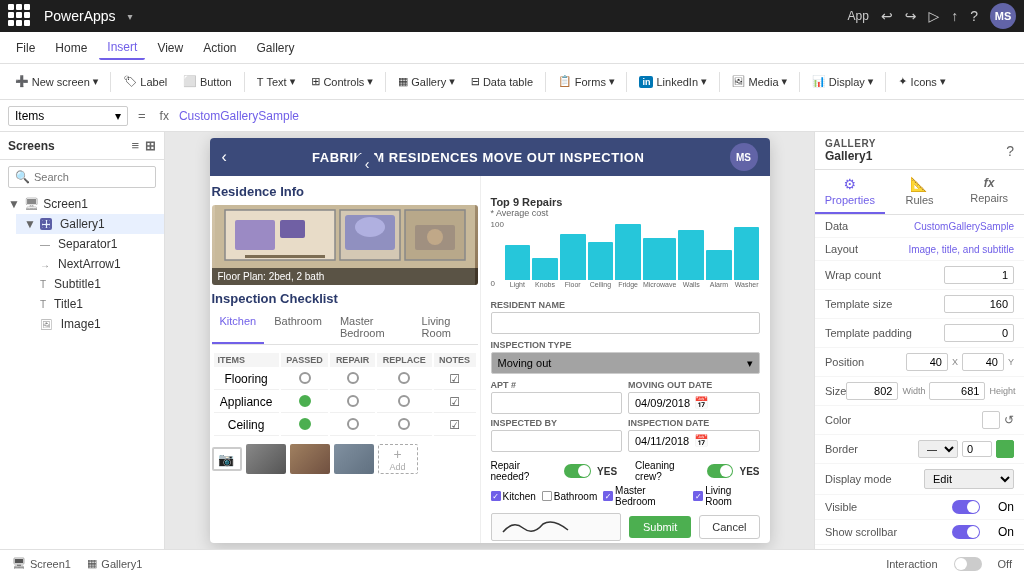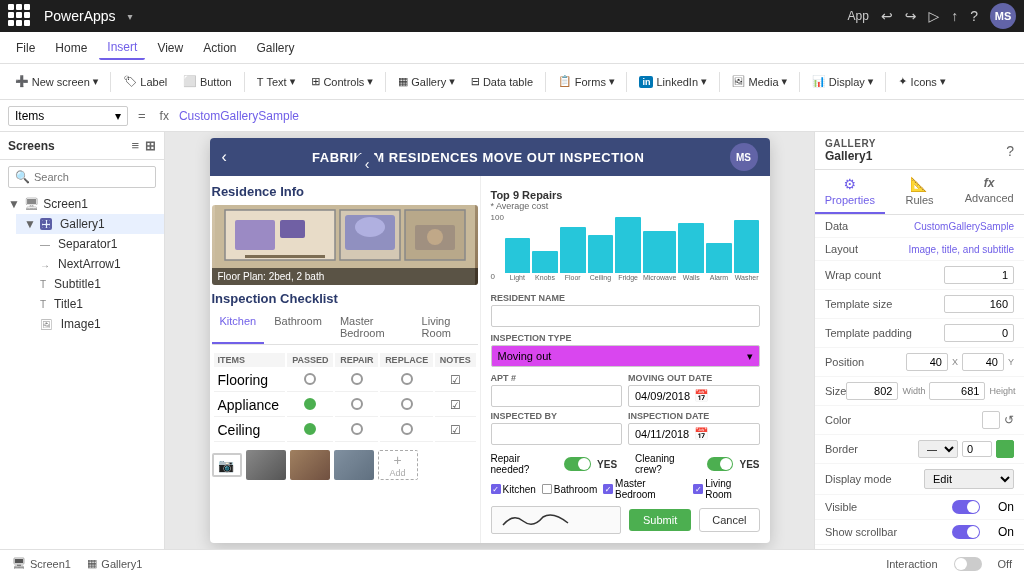--- a/index.html
+++ b/index.html
@@ -75,46 +75,46 @@
     .checklist-section { margin-top: 6px; }
     .tab-row { display: flex; gap: 2px; margin-bottom: 6px; border-bottom: 1px solid #e0e0e0; }
     .tab-btn { padding: 3px 8px; font-size: 11px; color: #666; cursor: pointer; border-bottom: 2px solid transparent; }
     .tab-btn.active { color: #7160e8; border-bottom: 2px solid #7160e8; }
 
     .checklist-table { width: 100%; font-size: 10px; }
     .checklist-table thead tr { background: #f5f5f5; }
     .checklist-table th { padding: 2px 4px; text-align: center; color: #666; font-weight: 600; text-transform: uppercase; font-size: 9px; }
     .checklist-table th:first-child { text-align: left; }
     .checklist-table td { padding: 3px 4px; text-align: center; border-bottom: 1px solid #f0f0f0; }
-    .checklist-table td:first-child { text-align: left; font-size: 14px; }
+    .checklist-table td:first-child { text-align: center; font-size: 12px; }
     .radio-empty { width: 12px; height: 12px; border-radius: 50%; border: 2px solid #999; display: inline-block; }
     .radio-filled { width: 12px; height: 12px; border-radius: 50%; border: 2px solid #4caf50; background: #4caf50; display: inline-block; }
     .checkbox-icon { color: #555; font-size: 12px; }
 
     
     .thumb-row { display: flex; gap: 4px; margin-top: 6px; align-items: center; }
     .thumb { width: 40px; height: 30px; border-radius: 2px; background: #ccc; overflow: hidden; }
     .thumb-1 { background: linear-gradient(135deg, #888, #555); }
     .thumb-2 { background: linear-gradient(135deg, #a08060, #705040); }
     .thumb-3 { background: linear-gradient(135deg, #8090a0, #607080); }
     .thumb-add { width: 40px; height: 30px; border: 1px dashed #aaa; border-radius: 2px; display: flex; flex-direction: column; align-items: center; justify-content: center; font-size: 14px; color: #aaa; }
     .thumb-add-label { font-size: 9px; color: #aaa; }
 
     
     .form-row { margin-bottom: 6px; }
     .form-label { font-size: 9px; color: #666; font-weight: 600; text-transform: uppercase; margin-bottom: 2px; }
     .form-input { width: 100%; border: 1px solid #ccc; border-radius: 2px; padding: 3px 6px; font-size: 11px; height: 22px; }
-    .form-select { width: 100%; border: 1px solid #ccc; border-radius: 2px; padding: 3px 6px; font-size: 11px; height: 22px; background: #d946ef; display: flex; align-items: center; justify-content: space-between; }
+    .form-select { width: 100%; border: 1px solid #ccc; border-radius: 2px; padding: 3px 6px; font-size: 11px; height: 22px; background: #a3a3a3; display: flex; align-items: center; justify-content: space-between; }
     .form-date { display: flex; align-items: center; gap: 2px; border: 1px solid #ccc; border-radius: 2px; padding: 3px 6px; font-size: 11px; height: 22px; }
     .form-date span { flex: 1; }
     .form-date-icon { color: #666; font-size: 12px; }
     .form-row-2col { display: grid; grid-template-columns: 1fr 1fr; gap: 6px; }
 
     
-    .chart-section { margin-top: 5px; }
+    .chart-section { margin-top: 12px; }
     .chart-title { font-size: 11px; font-weight: 600; color: #333; }
     .chart-subtitle { font-size: 9px; color: #666; margin-bottom: 2px; }
     .chart-area { height: 70px; position: relative; display: flex; align-items: flex-end; gap: 2px; padding-bottom: 2px; }
     .bar { display: flex; flex-direction: column; align-items: center; flex: 1; }
     .bar-fill { width: 100%; border-radius: 1px 1px 0 0; }
     .bar-label { font-size: 7px; color: #666; margin-top: 1px; white-space: nowrap; }
 
     
     .toggle-row { display: flex; align-items: center; gap: 6px; margin-top: 4px; font-size: 10px; }
     .toggle { width: 28px; height: 14px; border-radius: 7px; background: #4caf50; position: relative; display: inline-block; }
@@ -586,21 +586,21 @@
       <div class="panel-tab active">
         <span class="panel-tab-icon">⚙</span>
         <span>Properties</span>
       </div>
       <div class="panel-tab">
         <span class="panel-tab-icon">📐</span>
         <span>Rules</span>
       </div>
       <div class="panel-tab">
         <span class="panel-tab-icon" style="font-style:italic;font-weight:bold;font-size:12px;">fx</span>
-        <span>Advanced</span>
+        <span>Repairs</span>
       </div>
     </div>
 
     <div class="prop-row">
       <span class="prop-label">Data</span>
       <span class="prop-value" style="cursor:pointer;font-size:10px;">CustomGallerySample</span>
     </div>
     <div class="prop-row">
       <span class="prop-label">Layout</span>
       <span class="prop-value" style="cursor:pointer;font-size:10px;">Image, title, and subtitle</span>

